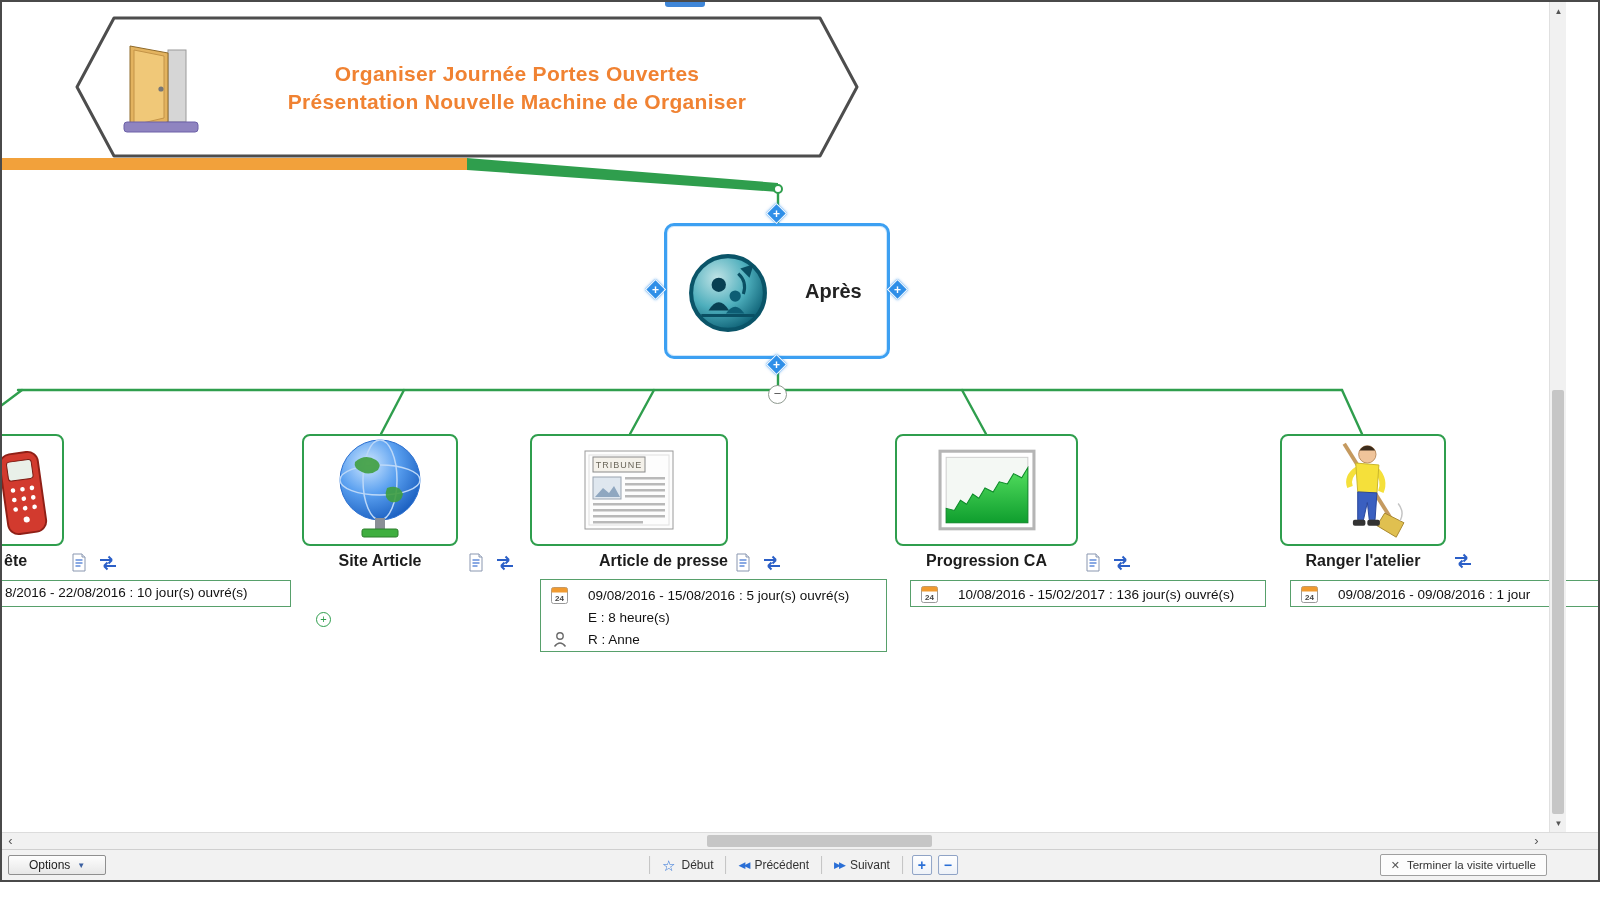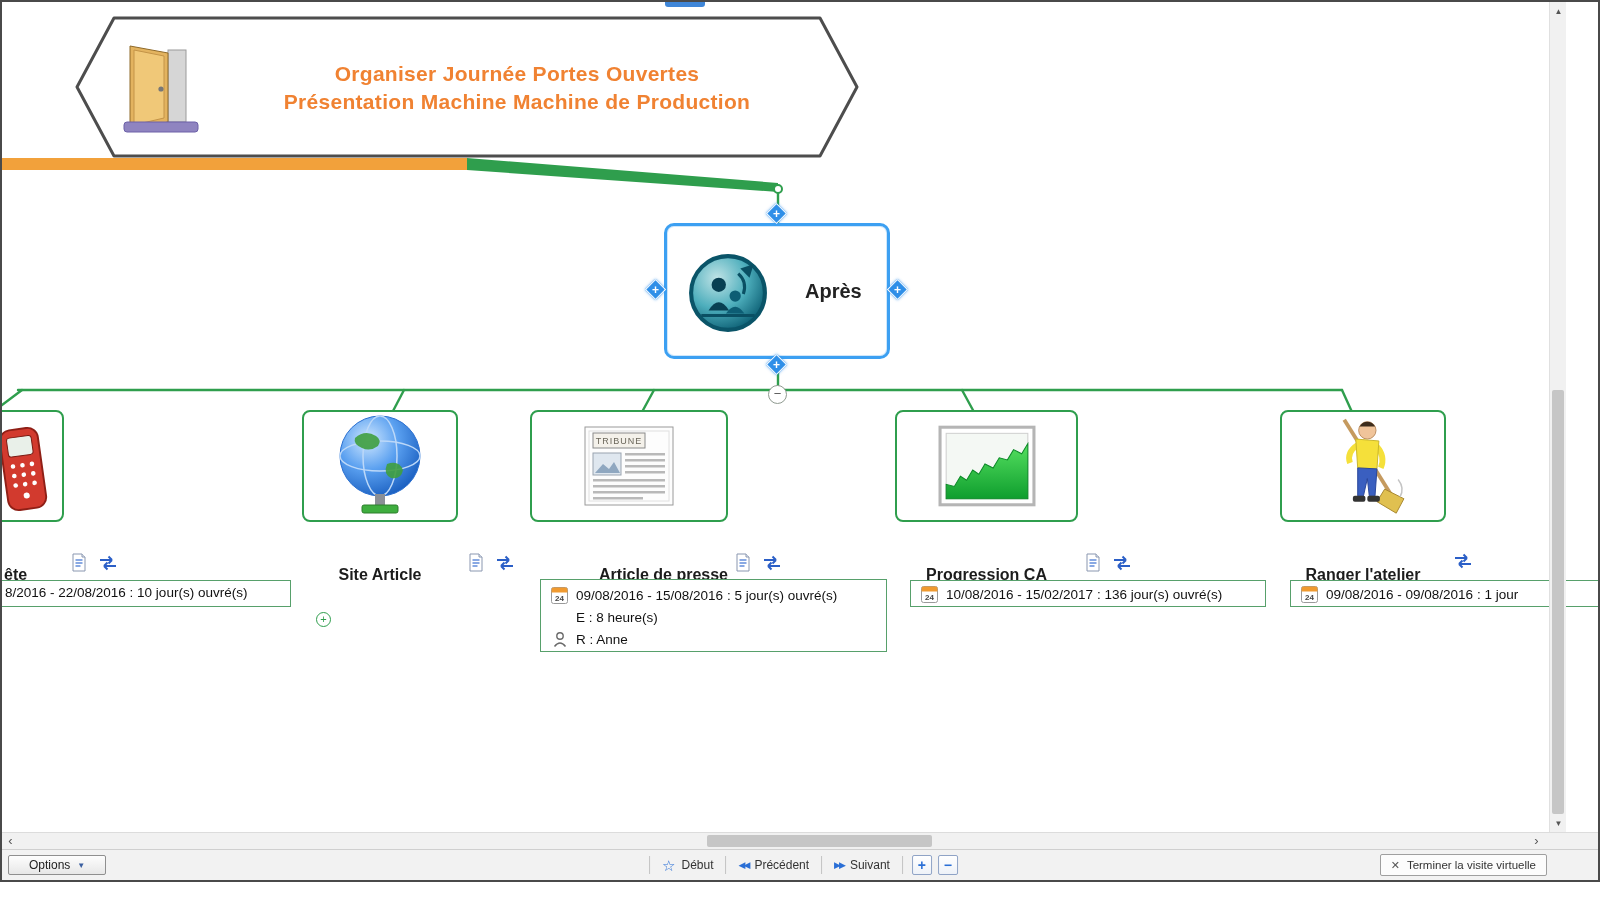--- a/index.html
+++ b/index.html
@@ -37,30 +37,30 @@
                   background:#fff; border:2px solid #2f9e4d; border-radius:50%; z-index:5; }
   .circle-minus { position:absolute; left:766px; top:383px; width:19px; height:19px;
                   background:#fff; border:1px solid #8f9a90; border-radius:50%;
                   color:#555; font-size:13px; line-height:16px; text-align:center;
                   z-index:6; cursor:pointer; }
   .circle-plus  { position:absolute; left:314px; top:610px; width:15px; height:15px;
                   background:#fff; border:1px solid #2f9e4d; border-radius:50%;
                   color:#2f9e4d; font-size:11px; line-height:12px; text-align:center;
                   z-index:4; cursor:pointer; }
 
-  .child-box { position:absolute; top:408px; height:112px; background:#fff;
+  .child-box { position:absolute; top:432px; height:112px; background:#fff;
                border:2px solid #2f9e4d; border-radius:8px; z-index:3;
                display:flex; align-items:center; justify-content:center; }
-  .child-label { position:absolute; top:564px; font-weight:bold; font-size:16px;
+  .child-label { position:absolute; top:550px; font-weight:bold; font-size:16px;
                  color:#1c1c1c; z-index:4; white-space:nowrap; }
   .meta-icon { position:absolute; z-index:4; cursor:pointer; }
 
   .date-box { position:absolute; background:#fff; border:1px solid #57a06b;
               font-size:13.5px; color:#111; z-index:4; white-space:nowrap; overflow:hidden; }
-  .date-row { display:flex; align-items:center; gap:8px; height:22px; }
+  .date-row { display:flex; align-items:center; gap:20px; height:22px; }
   .spacer17 { display:inline-block; width:17px; flex:0 0 17px; }
 
   .hscroll { position:absolute; left:0; top:830px; width:1600px; height:17px;
              background:#f1f1f1; border-top:1px solid #dcdcdc; z-index:10; }
   .vscroll { position:absolute; left:1547px; top:0; width:17px; height:830px;
              background:#f1f1f1; border-left:1px solid #e0e0e0; z-index:10; }
   .sb-arrow { position:absolute; width:17px; height:16px; text-align:center;
               color:#555; font-size:10px; line-height:16px; cursor:pointer; }
   .sb-thumb { position:absolute; background:#c6c6c6; border-radius:2px; cursor:pointer; }
 
@@ -113,21 +113,21 @@
   </svg>
   <svg class="door-icon" width="88" height="95" viewBox="0 0 88 95">
     <rect x="50" y="10" width="18" height="72" fill="#d6d6d6" stroke="#9a9a9a"></rect>
     <polygon points="12,6 50,13 50,82 12,90" fill="#e3b35f" stroke="#8f6a2a"></polygon>
     <polygon points="16,10 46,16 46,78 16,85" fill="#f0c878" stroke="#c49448" stroke-width="1"></polygon>
     <circle cx="43" cy="49" r="2.6" fill="#777"></circle>
     <rect x="6" y="82" width="74" height="10" rx="3" fill="#8f84c0" stroke="#6c61a8"></rect>
   </svg>
   <div class="root-title">
     <div>Organiser Journée Portes Ouvertes</div>
-    <div>Présentation Machine Machine de Production</div>
+    <div>Présentation Nouvelle Machine de Organiser</div>
   </div>
 
   <div class="top-notch"></div>
 
   <div class="node-apres">
     <svg class="apres-icon" width="82" height="82" viewBox="0 0 80 80">
       <defs>
         <radialGradient id="tg" cx="35%" cy="30%" r="75%">
           <stop offset="0" stop-color="#bfe3e6"></stop>
             <stop offset="0.55" stop-color="#4daebc"></stop>

